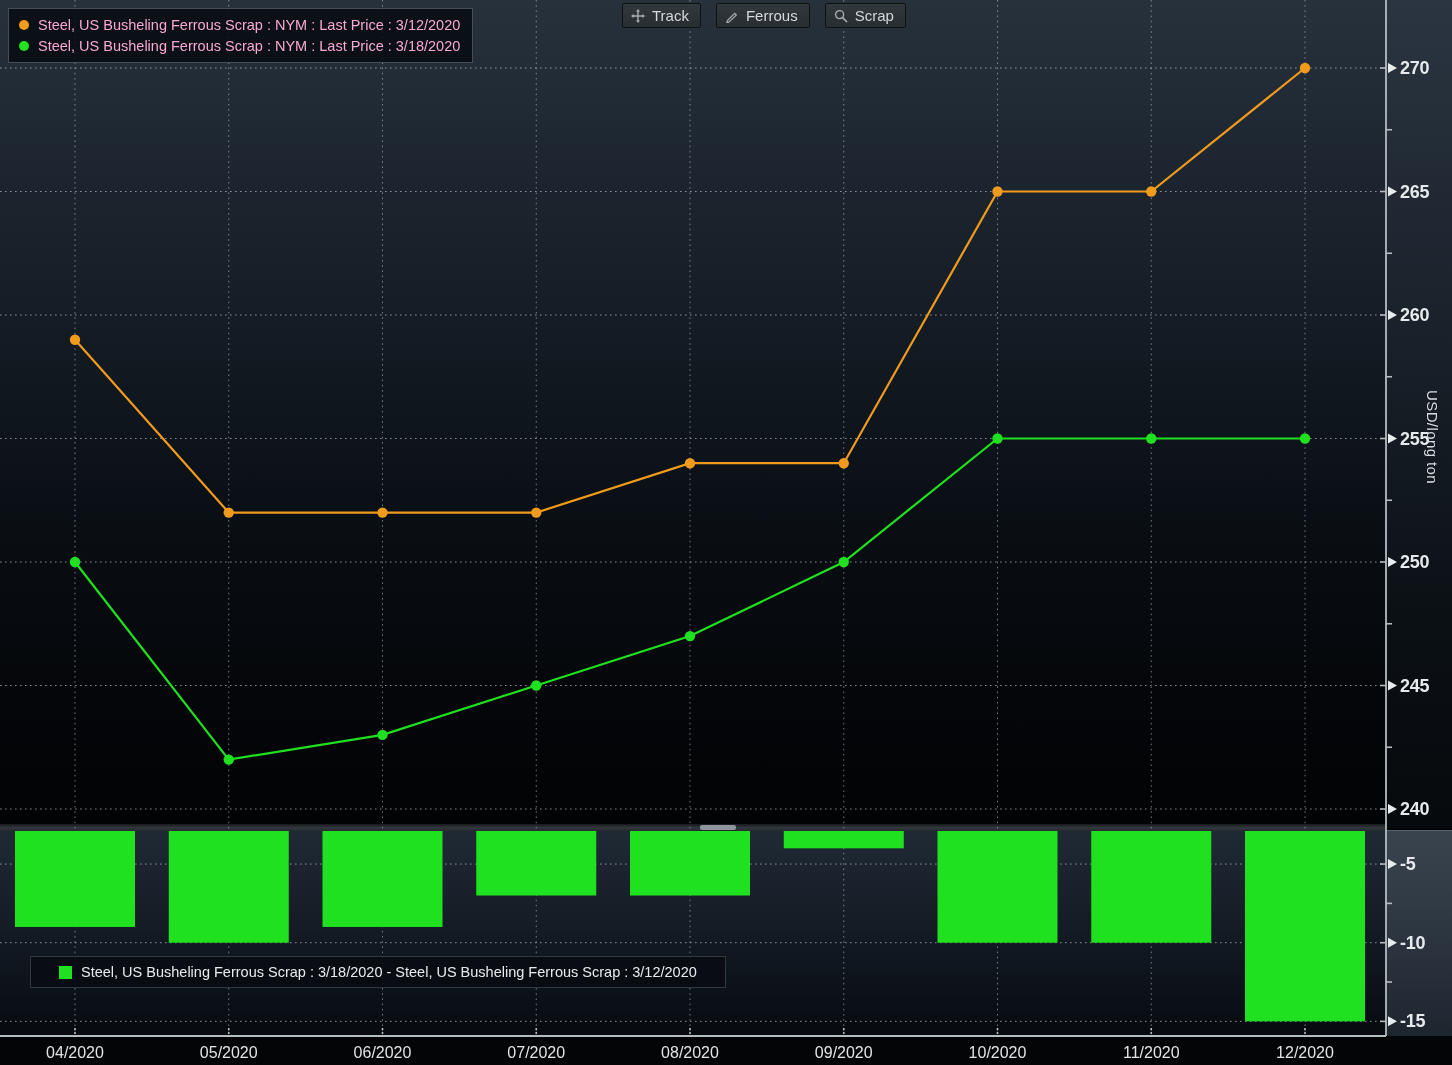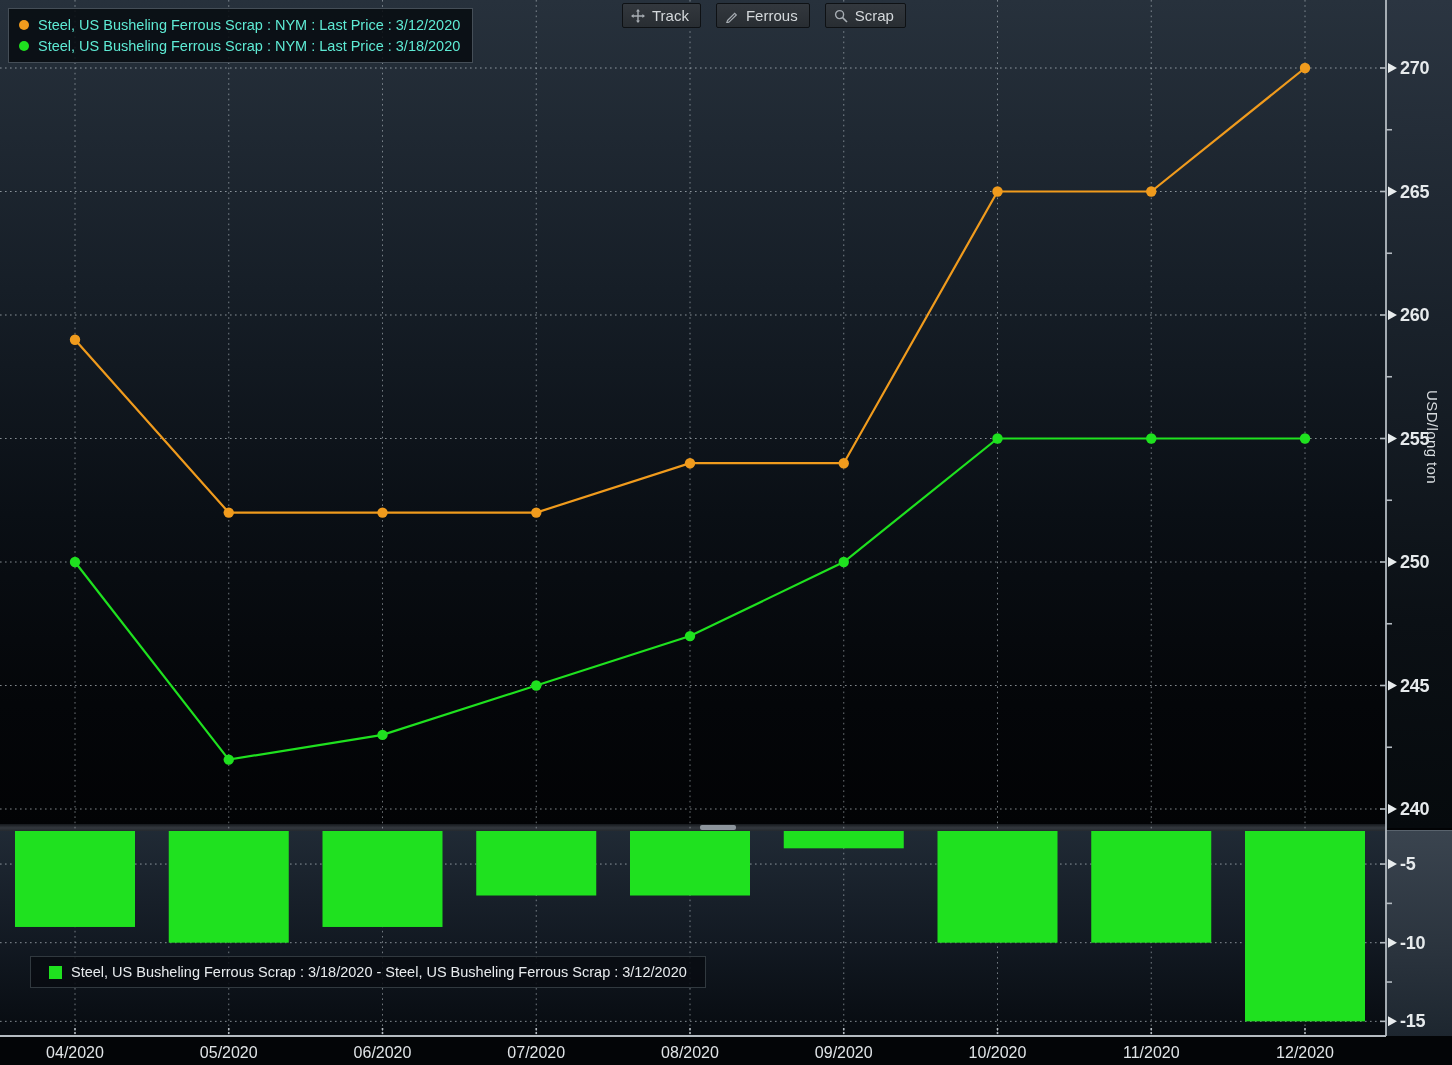--- a/index.html
+++ b/index.html
@@ -27,31 +27,31 @@
   .vgrid{stroke-dasharray:1.6 3.6;opacity:.5;}
   .hgrid{stroke-dasharray:1.6 3.4;opacity:.6;}
   .axisline{stroke:#b4bbc1;stroke-width:1.8;fill:none;}
   .minortick{stroke:#b4bbc1;stroke-width:1.6;}
   .ylab{fill:#e6eaec;font:600 18px "Liberation Sans",sans-serif;letter-spacing:-.3px;}
   .xlab{fill:#e0e4e7;font:16px "Liberation Sans",sans-serif;}
   
   .legend-top{position:absolute;left:8px;top:8px;padding:5px 12px 6px 10px;
     background:rgba(8,12,17,.88);border:1px solid #454e57;}
   .lrow{display:flex;align-items:center;height:21px;white-space:nowrap;
-    color:#5eead4;font-size:14.5px;cursor:default;}
+    color:#f9a8d4;font-size:14.5px;cursor:default;}
   .lrow .dot{width:10px;height:10px;border-radius:50%;margin-right:9px;flex:0 0 auto;}
   
   .toolbar{position:absolute;left:622px;top:3px;display:flex;gap:15px;}
   .tbtn{display:flex;align-items:center;gap:7px;height:25px;padding:0 11px 0 8px;
     background:linear-gradient(180deg,#33383e,#282d32);border:1px solid #0e1114;border-radius:2px;
     color:#d4d8db;font-family:"Liberation Sans",sans-serif;font-size:15px;cursor:pointer;}
   .tbtn svg{display:block;}
   
   .legend-bottom{position:absolute;left:30px;top:956px;display:flex;align-items:center;
-    padding:7px 18px;background:rgba(8,12,17,.86);border:1px solid #31393f;
+    padding:7px 28px;background:rgba(8,12,17,.86);border:1px solid #31393f;
     color:#e8ebee;font-size:14.5px;white-space:nowrap;}
   .legend-bottom .sq{width:13px;height:13px;margin-right:9px;flex:0 0 auto;}
   
   .axis-title{position:absolute;left:1424px;top:352px;height:170px;
     writing-mode:vertical-rl;text-align:center;
     color:#d7dbde;font-size:15px;letter-spacing:.4px;white-space:nowrap;}
 </style>
 </head>
 <body>
 

